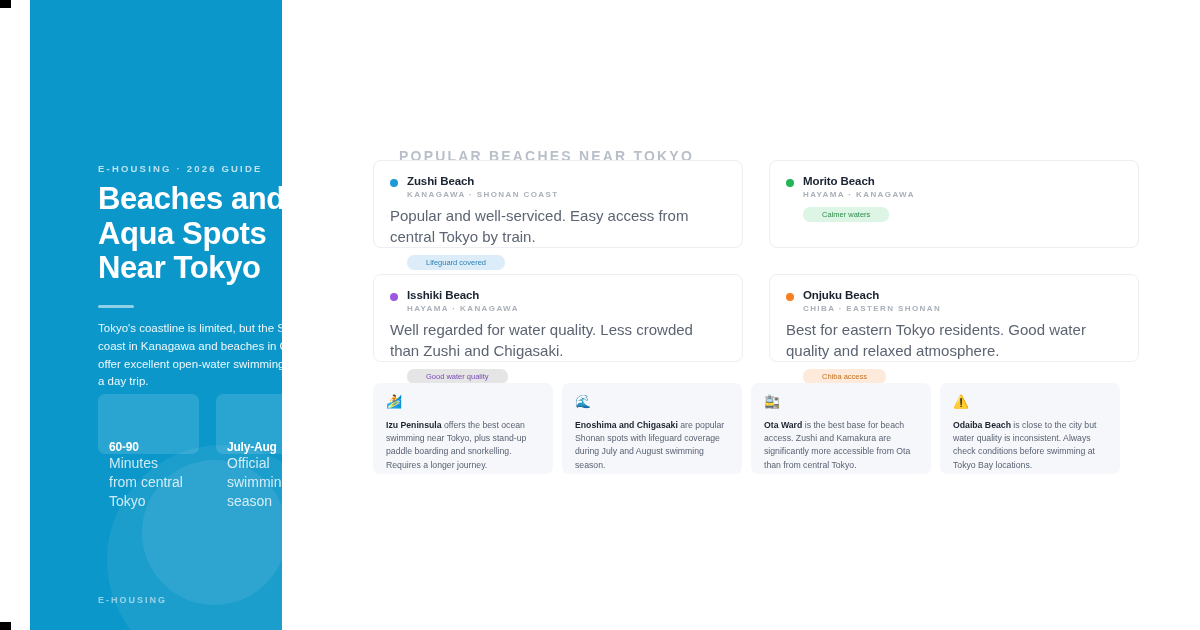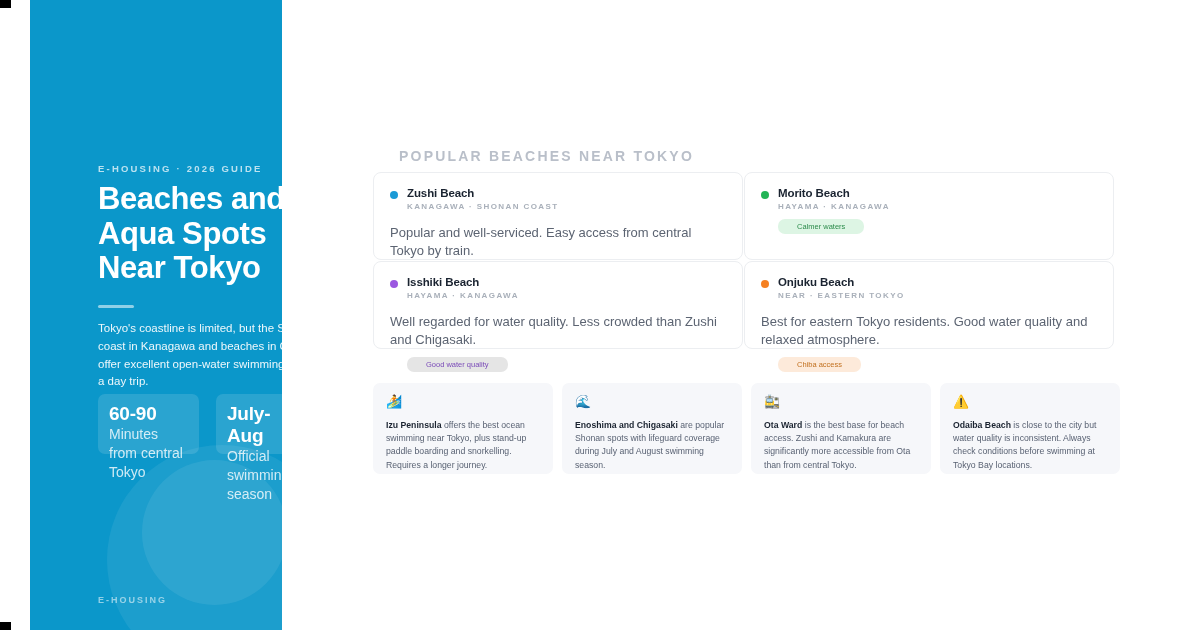--- a/index.html
+++ b/index.html
@@ -46,58 +46,58 @@
     font-size:11.5px; line-height:1.55; color:rgba(255,255,255,0.93);
   }
 
   .stats { position:absolute; left:68px; top:394px; display:flex; gap:17px; }
   .stat {
     width:101px; height:60px;
     background:rgba(255,255,255,0.13);
     border-radius:7px;
     padding:9px 11px;
   }
-  .stat-value { font-size:19px; font-weight:bold; color:#ffffff; letter-spacing:-0.2px; }
+  .stat-value { font-size:12px; font-weight:bold; color:#ffffff; letter-spacing:-0.2px;margin-top:37px; }
   .stat-label { font-size:14px; line-height:1.35; color:rgba(255,255,255,0.8); }
 
   .sidebar-footer {
     position:absolute; left:68px; bottom:25px;
     font-size:9px; font-weight:bold; letter-spacing:2px;
     color:rgba(255,255,255,0.55);
   }
 
   
   .main { position:absolute; left:373px; top:0; width:760px; height:630px; }
 
   .section-label {
     position:absolute; top:148px; left:0;
     font-size:14px; font-weight:bold;
     letter-spacing:2.2px; color:#b9bfc9;padding-left:26px;
   }
 
   .beach-grid {
-    position:absolute; top:172px; left:0;
+    position:absolute; top:160px; left:0;
     width:750px;
-    display:grid; grid-template-columns:370px 370px; gap:1px;
+    display:grid; grid-template-columns:370px 370px; gap:26px;
   }
   .beach-card {
     background:#ffffff;
     border:1px solid #eceef1;
     border-radius:8px;
     padding:14px 16px 13px 16px;
     height:88px;
   }
   .beach-head { display:flex; align-items:flex-start; gap:9px; }
   .dot { width:8px; height:8px; border-radius:50%; margin-top:4px; flex:none; }
   .beach-name { font-size:11.5px; font-weight:bold; color:#1a2330; letter-spacing:-0.1px; }
   .beach-region {
     margin-top:3px; font-size:8px; font-weight:bold;
     letter-spacing:1.4px; color:#a9b0ba;
   }
-  .beach-desc { margin-top:13px; font-size:13px; color:#5c6472; line-height:1.4; }
+  .beach-desc { margin-top:6px; font-size:15px; color:#5c6472; line-height:1.4; }
   .tag {
     display:inline-block; margin-top:8px;
     font-size:7.5px; padding:3px 19px; border-radius:7px;margin-left:17px;
   }
 
   .notes {
     position:absolute; top:383px; left:0; width:750px;
     display:grid; grid-template-columns:repeat(4, 180px); gap:9px;
   }
   .note {
@@ -179,21 +179,21 @@
         </div>
         <div class="beach-desc">Well regarded for water quality. Less crowded than Zushi and Chigasaki.</div>
         <span class="tag" style="background: #e5e5e5; color: rgb(122, 74, 184);">Good water quality</span>
       </article>
 
       <article class="beach-card">
         <div class="beach-head">
           <span class="dot" style="background: rgb(245, 128, 33);"></span>
           <div>
             <div class="beach-name">Onjuku Beach</div>
-            <div class="beach-region">NEAR · EASTERN TOKYO</div>
+            <div class="beach-region">CHIBA · EASTERN SHONAN</div>
           </div>
         </div>
         <div class="beach-desc">Best for eastern Tokyo residents. Good water quality and relaxed atmosphere.</div>
         <span class="tag" style="background: rgb(253, 234, 218); color: rgb(193, 112, 31);">Chiba access</span>
       </article>
 
     </section>
 
     <section class="notes">
 

